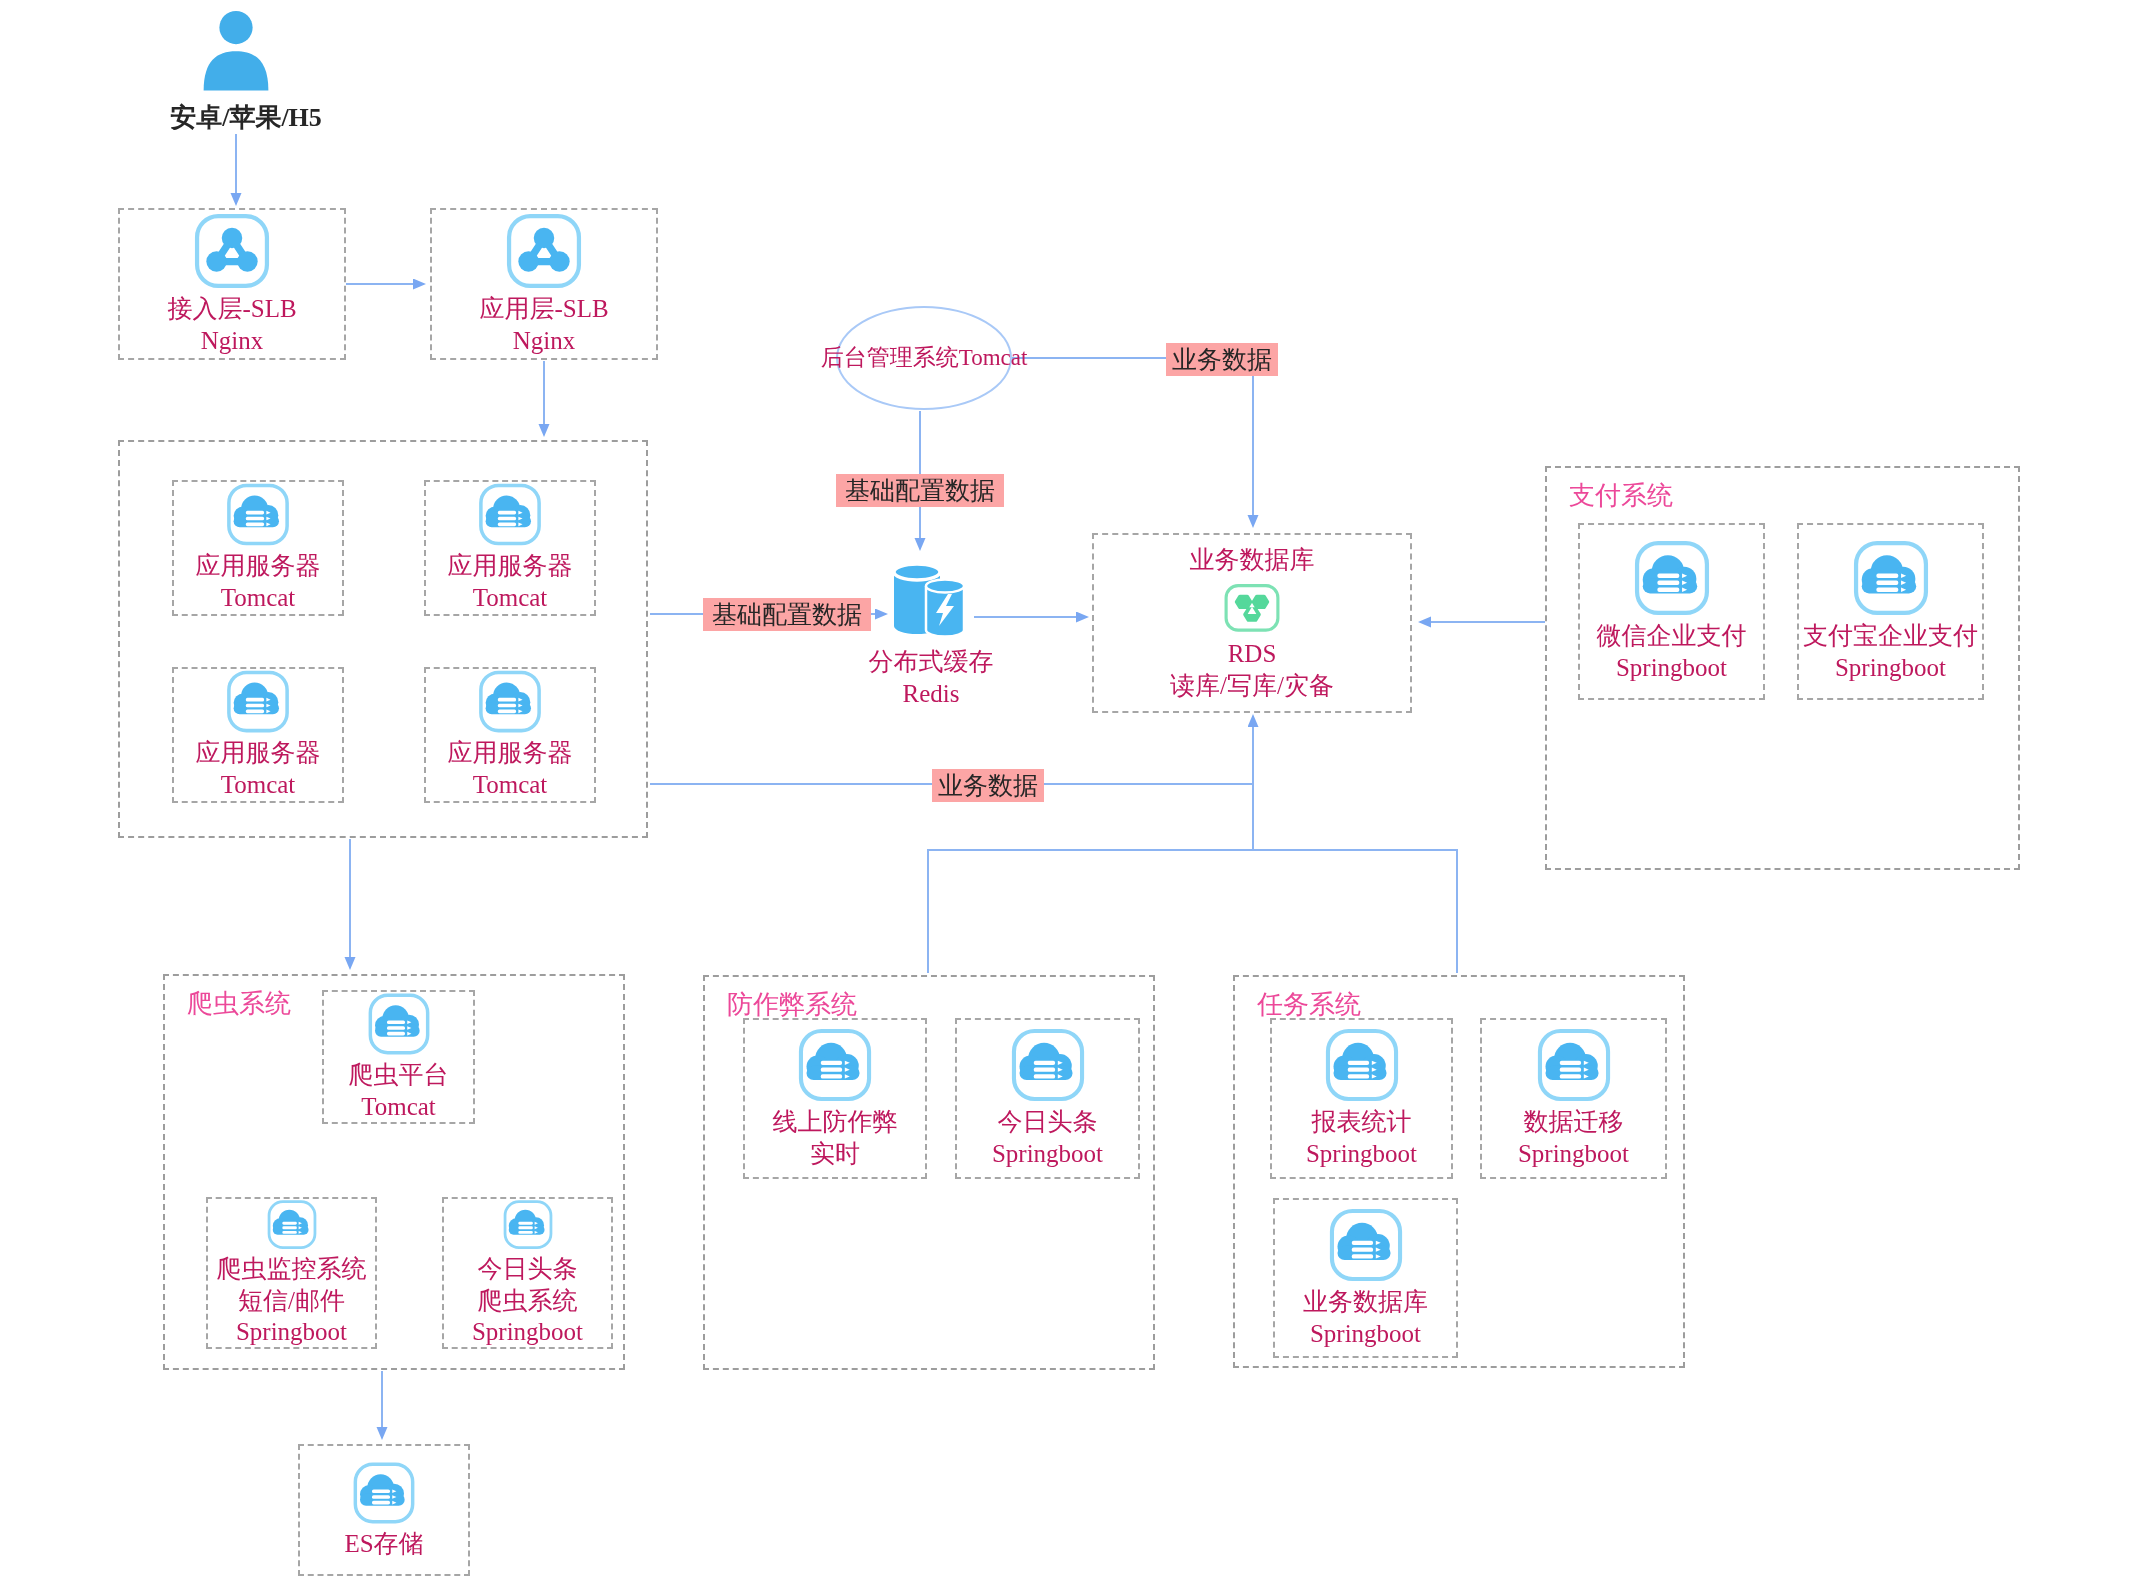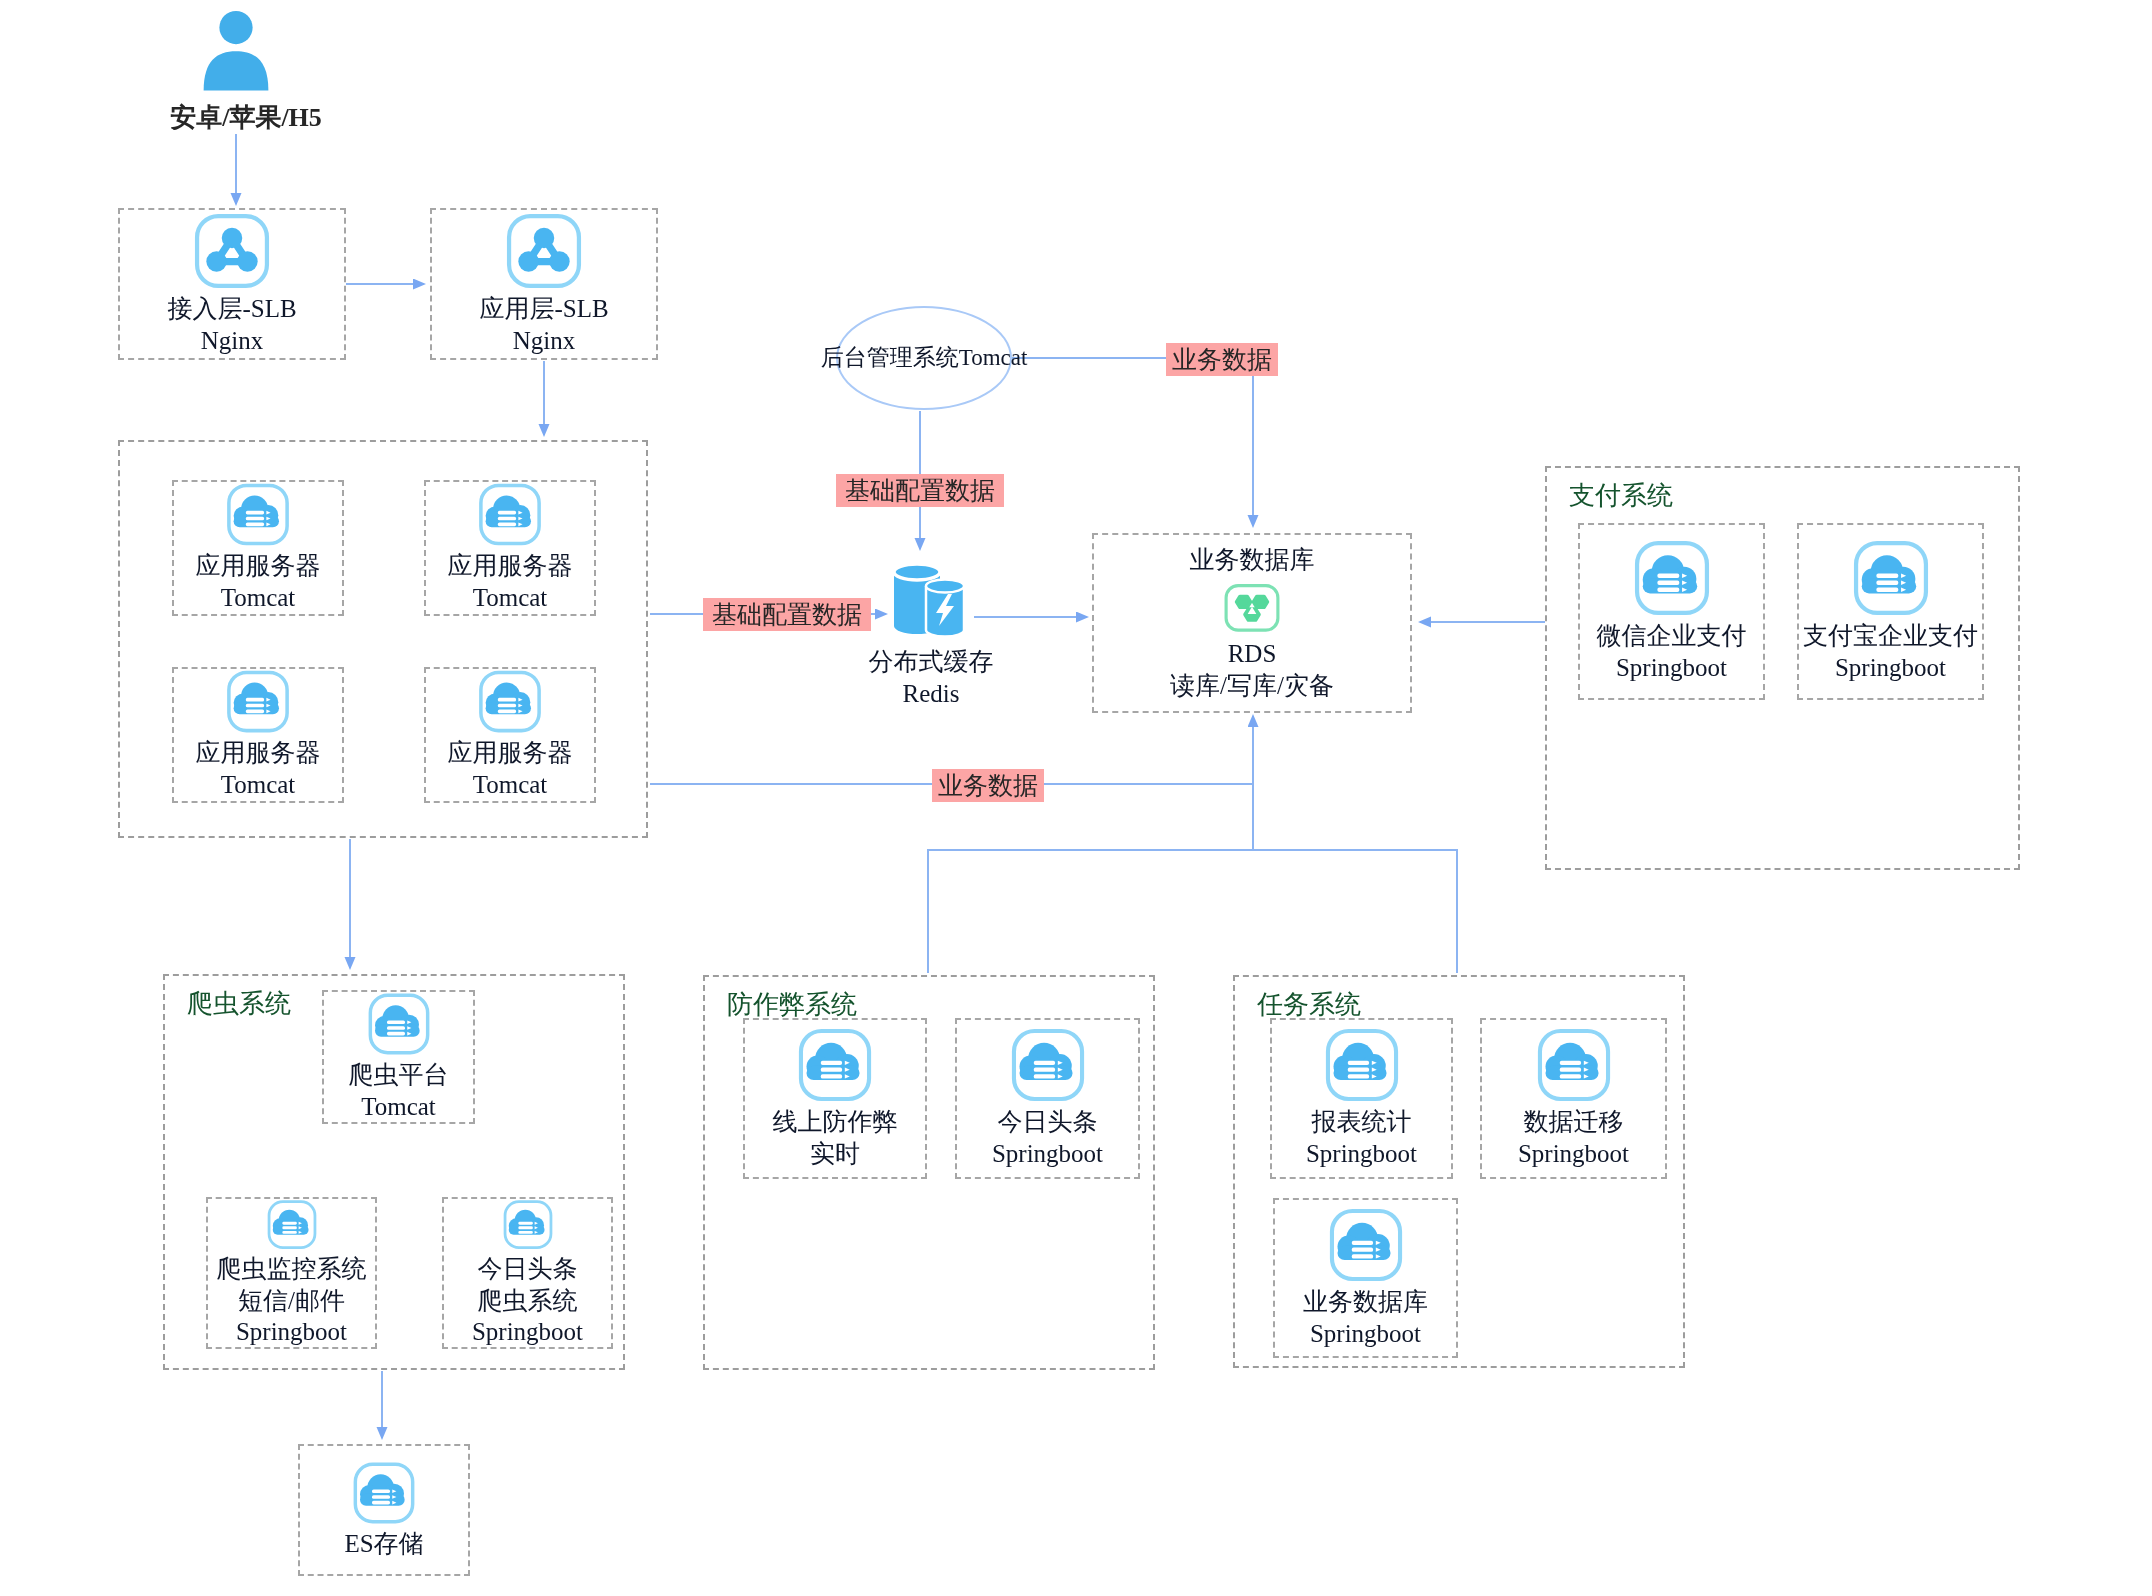--- a/index.html
+++ b/index.html
@@ -2,24 +2,24 @@
 <html><head>
 <meta charset="utf-8">
 <style>
   html,body{margin:0;padding:0;background:#ffffff;}
   body{position:relative;width:2152px;height:1596px;overflow:hidden;
        font-family:"Liberation Serif","DejaVu Serif",serif;color:#262626;}
   #connectors{position:absolute;left:0;top:0;z-index:1;}
   .node{position:absolute;border:2px dashed #a6a6a6;background:#fff;box-sizing:border-box;
         display:flex;flex-direction:column;align-items:center;justify-content:center;z-index:2;}
   .sysbox{position:absolute;border:2px dashed #9d9d9d;background:#fff;box-sizing:border-box;z-index:2;}
-  .systitle{position:absolute;left:22px;top:10px;font-size:26px;color:#14532d;white-space:nowrap;}
+  .systitle{position:absolute;left:22px;top:10px;font-size:26px;color:#ec4899;white-space:nowrap;}
   .ellipse{position:absolute;border:2px solid #a9c9f7;border-radius:50%;background:#fff;box-sizing:border-box;
         display:flex;flex-direction:row;align-items:center;justify-content:center;z-index:2;}
-  .lbl{font-size:25px;line-height:1.28;color:#0f172a;text-align:center;white-space:nowrap;}
+  .lbl{font-size:25px;line-height:1.28;color:#be185d;text-align:center;white-space:nowrap;}
   .sm{font-size:25px;line-height:1.25;}
   .icon{margin-bottom:3px;}
   .edge-label{position:absolute;background:#fca5a5;text-align:center;z-index:3;font-size:25px;
         line-height:1.25;padding:1px 3px;white-space:nowrap;box-sizing:border-box;}
   .titlegap{margin-bottom:6px;font-family:Liberation Serif, serif;}
   .freelabel{position:absolute;text-align:center;z-index:2;font-size:26px;}
 </style>
 </head>
 <body>
 

